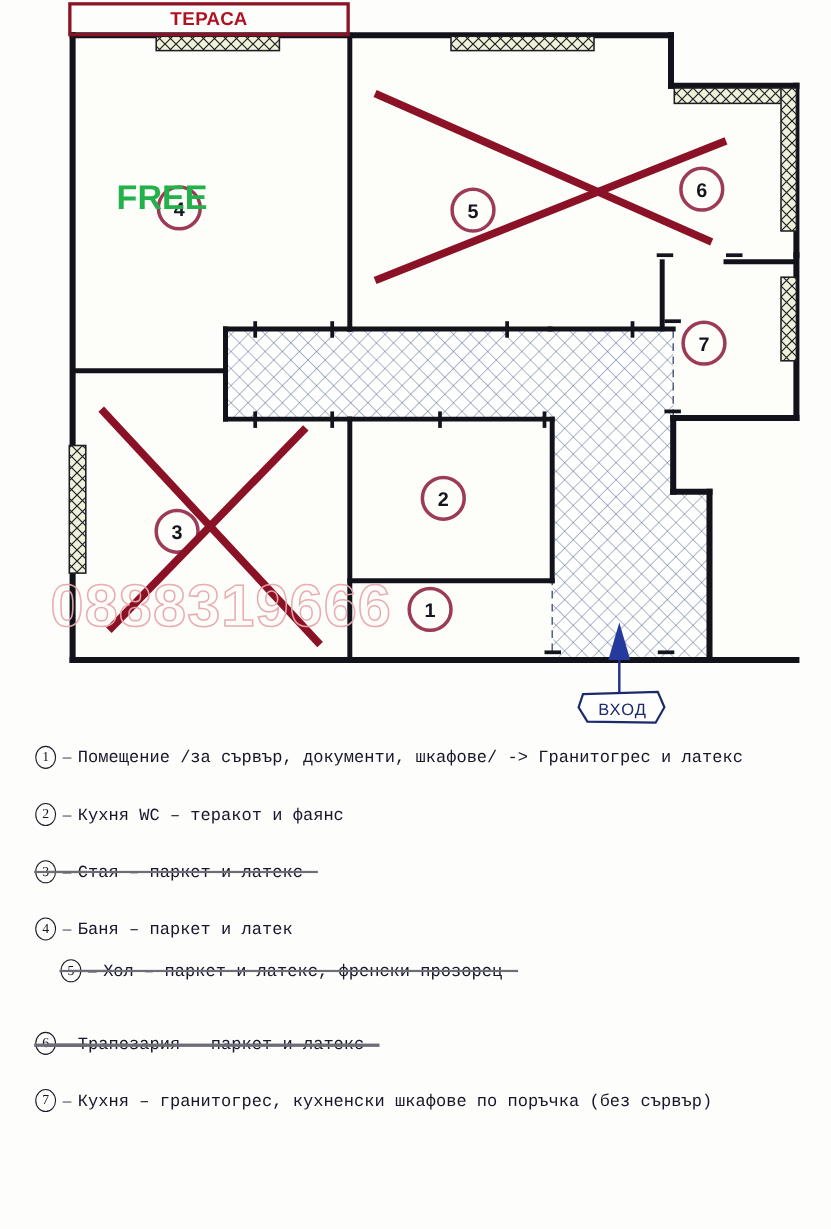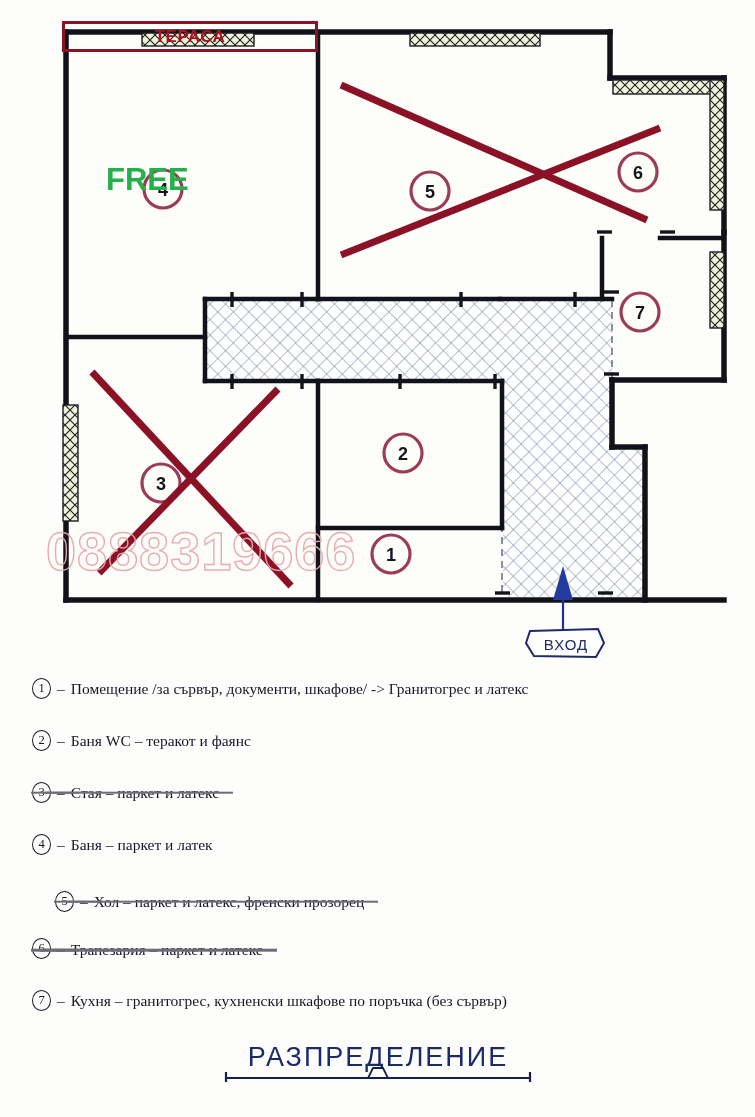--- a/index.html
+++ b/index.html
@@ -8,21 +8,21 @@
     width:755px;height:1117px;position:relative;overflow:hidden;
     font-family:"Liberation Serif", serif;
     background:#fdfdfb;
   }
   #sheet{position:absolute;left:0;top:0;width:755px;height:1117px;}
   #planSvg{position:absolute;left:0;top:0;width:755px;height:660px;}
   .terrace-box{
     position:absolute;left:62px;top:2px;width:256px;height:31px;
     border:3px solid #8c1225;background:transparent;
     display:flex;align-items:center;justify-content:center;
-    box-sizing:border-box;z-index:6;margin-top:19px;
+    box-sizing:border-box;z-index:6;
   }
   .terrace-label{
     font-family:"Liberation Sans", sans-serif;
     font-weight:bold;font-size:17px;color:#b01020;letter-spacing:.5px;
   }
   .free-label{
     position:absolute;left:106px;top:118px;z-index:6;
     font-family:"Liberation Sans", sans-serif;
     font-weight:bold;font-size:31px;color:#23b14c;letter-spacing:0px;margin-top:44px;
   }
@@ -34,21 +34,21 @@
     white-space:nowrap;
   }
   .legend-num{
     display:inline-flex;align-items:center;justify-content:center;
     width:17px;height:19px;border:1.3px solid #1b1b28;border-radius:50%;
     font-size:12.5px;color:#14141f;flex:0 0 auto;
     font-family:"Liberation Serif", serif;
   }
   .legend-text{
     font-size:15.5px;color:#17172a;position:relative;
-    font-family:Liberation Serif, serif;
+    font-family:Liberation Mono, monospace;
   }
   .legend-row.struck .legend-text::after,
   .legend-row.struck .legend-dash::after{
     content:"";position:absolute;left:-26px;right:-14px;top:50%;
     height:2.6px;background:#6d6d78;transform:translateY(-50%);
   }
   .legend-row.struck .legend-text::after{left:-28px;}
   .legend-dash{font-size:15.5px;color:#17172a;position:relative;}
   .title-hand{
     position:absolute;left:0;top:1032px;width:755px;text-align:center;
@@ -229,52 +229,43 @@
 
   <div class="legend">
     <div class="legend-row" style="top:18px;">
       <span class="legend-num">1</span>
       <span class="legend-dash">–</span>
       <span class="legend-text">Помещение /за сървър, документи, шкафове/ -&gt; Гранитогрес и латекс</span>
     </div>
     <div class="legend-row" style="top:70px;">
       <span class="legend-num">2</span>
       <span class="legend-dash">–</span>
-      <span class="legend-text">Баня WC – теракот и  фаянс</span>
+      <span class="legend-text">Кухня WC – теракот и  фаянс</span>
     </div>
     <div class="legend-row struck" style="top:122px;text-align:center;">
       <span class="legend-num">3</span>
       <span class="legend-dash">–</span>
       <span class="legend-text">Стая  – паркет и латекс</span>
     </div>
     <div class="legend-row" style="top:174px;">
       <span class="legend-num">4</span>
       <span class="legend-dash">–</span>
       <span class="legend-text">Баня – паркет и латек</span>
     </div>
-    <div class="legend-row struck" style="top:231px;padding-left:23px;">
+    <div class="legend-row struck" style="top:212px;padding-left:23px;">
       <span class="legend-num">5</span>
       <span class="legend-dash">–</span>
       <span class="legend-text">Хол – паркет и латекс, френски прозорец</span>
     </div>
     <div class="legend-row struck" style="top:278px;align-items:flex-end;">
       <span class="legend-num">6</span>
       <span class="legend-dash">–</span>
       <span class="legend-text">Трапезария – паркет и латекс</span>
     </div>
     <div class="legend-row" style="top:330px;">
       <span class="legend-num">7</span>
       <span class="legend-dash">–</span>
       <span class="legend-text">Кухня – гранитогрес, кухненски шкафове по поръчка (без сървър)</span>
     </div>
   </div>
 
-  <div class="title-hand">
-    <svg viewBox="0 0 360 60" width="360" height="60" style="overflow:visible;">
-      <text x="180" y="34" text-anchor="middle" font-family="Liberation Sans, sans-serif" font-size="27" fill="#1b2a6b" letter-spacing="2">РАЗПРЕДЕЛЕНИЕ</text>
-      <line x1="28" y1="46" x2="332" y2="46" stroke="#14214f" stroke-width="2.2"></line>
-      <line x1="28" y1="40" x2="28" y2="50" stroke="#14214f" stroke-width="2.2"></line>
-      <line x1="332" y1="40" x2="332" y2="50" stroke="#14214f" stroke-width="2.2"></line>
-      <path d="M170,46 L190,46 L185,36 L175,36 Z" fill="#ffffff" stroke="#14214f" stroke-width="1.8"></path>
-    </svg>
-  </div>
 
 </div>
 
 </body></html>

